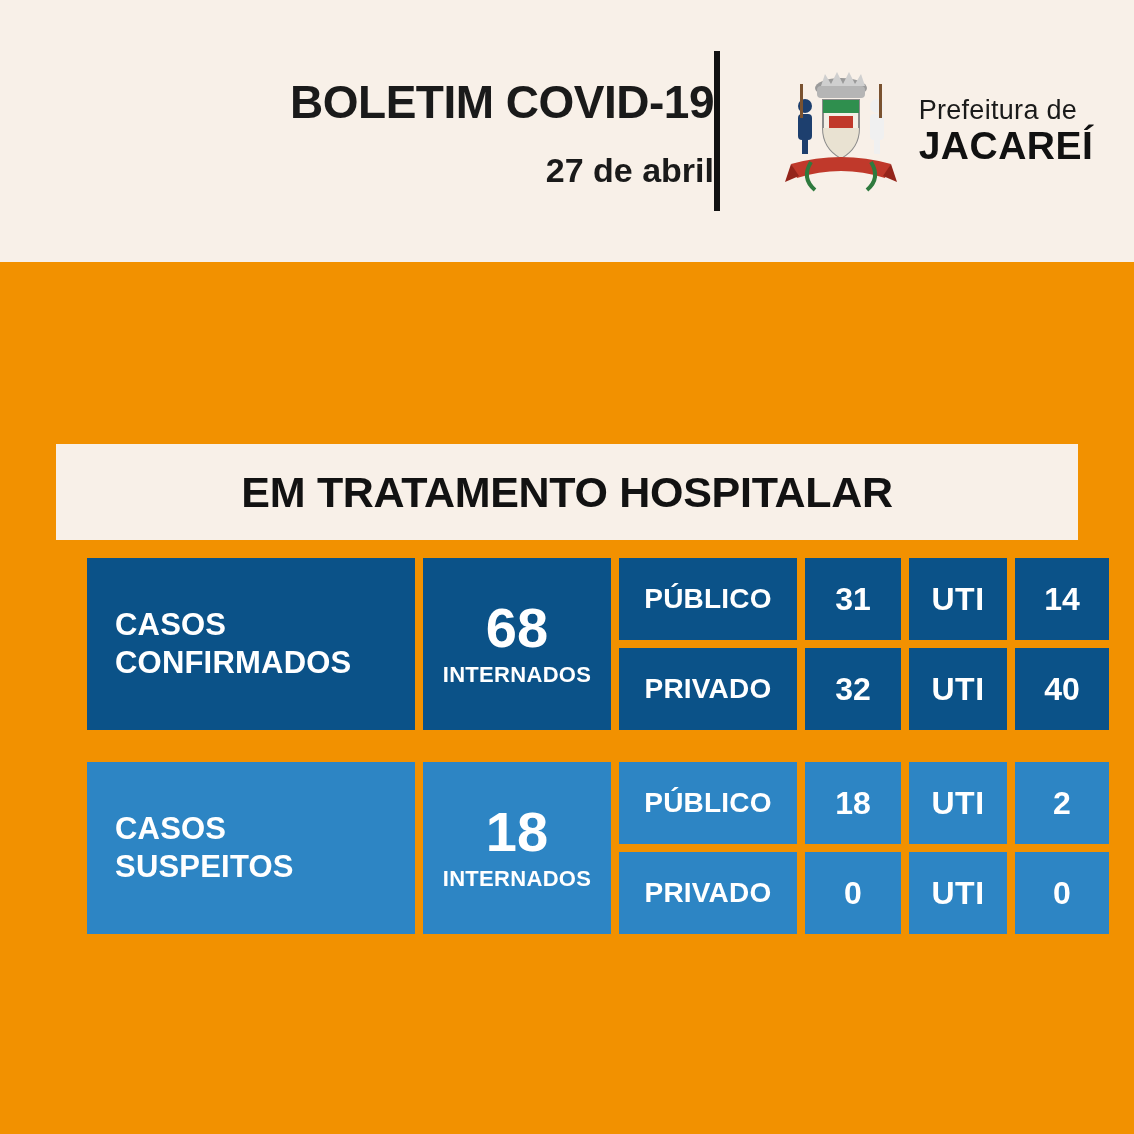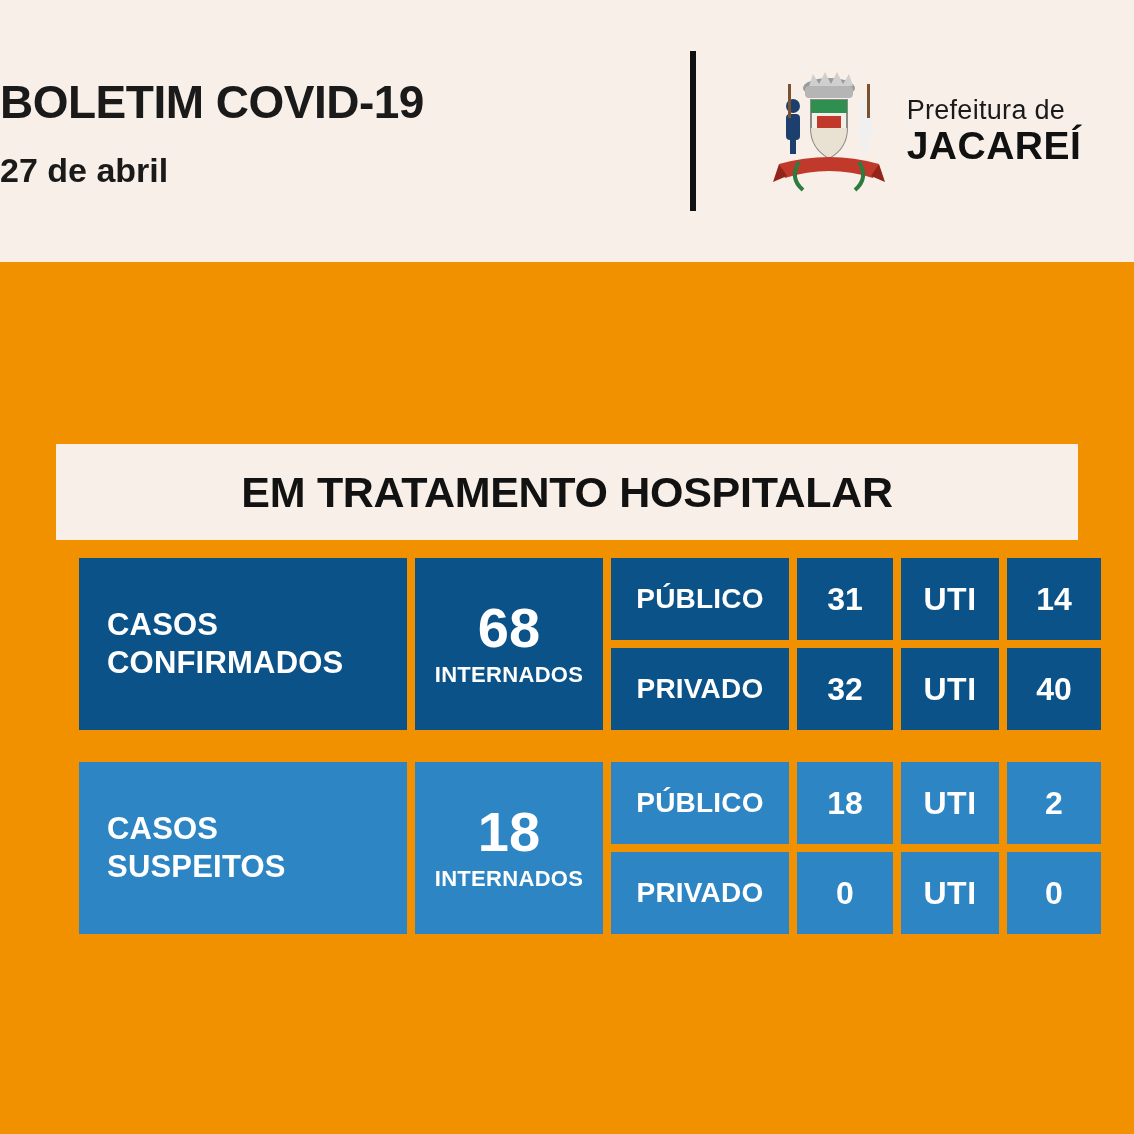--- a/index.html
+++ b/index.html
@@ -31,23 +31,24 @@
     height: 262px;
     background: #F8F0E8;
     display: flex;
     align-items: center;
   }
 
   .header-left {
     width: 690px;
     display: flex;
     flex-direction: column;
-    align-items: flex-start;
+    align-items: flex-end;
     justify-content: center;
     padding-top: 6px;
+    padding-left: 24px;
   }
 
   .title-main {
     font-size: 46px;
     font-weight: bold;
     letter-spacing: -0.5px;
     color: #1A1A1A;
     line-height: 1.05;
     text-align: center;
   }
@@ -115,21 +116,21 @@
   .section-banner span {
     font-size: 43px;
     font-weight: bold;
     color: #121212;
     letter-spacing: -0.3px;
   }
 
   
   .block {
     position: absolute;
-    left: 48px;
+    left: 56px;
     width: 1022px;
     display: flex;
     gap: 8px;
     padding-left: 31px;
   }
   .block-confirmed { top: 558px; height: 172px; }
   .block-suspect   { top: 762px; height: 172px; }
 
   .cell {
     display: flex;

